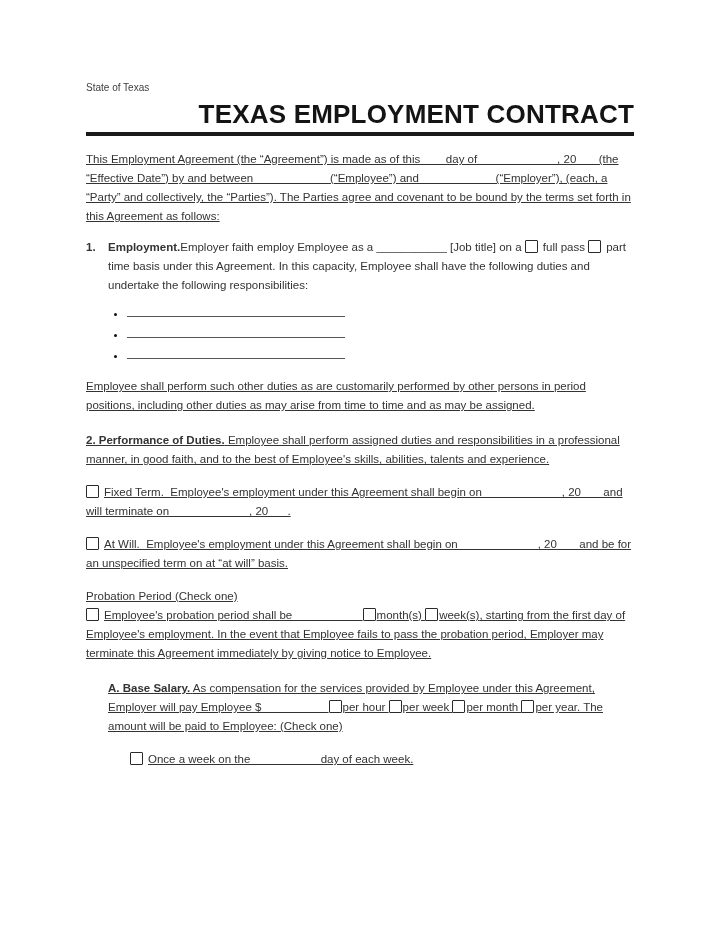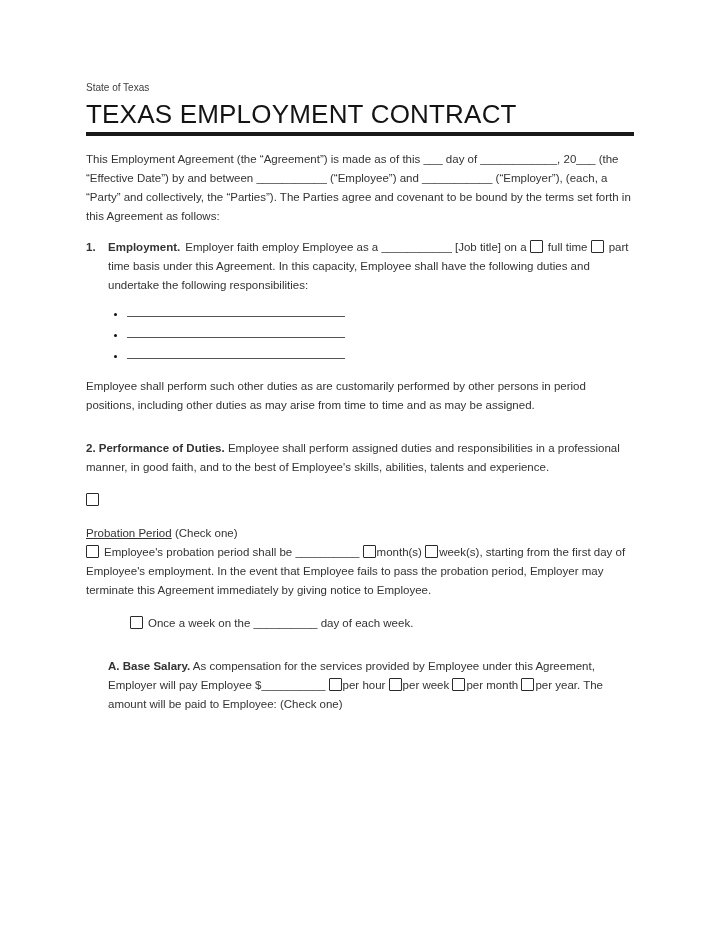--- a/index.html
+++ b/index.html
@@ -14,35 +14,35 @@
     font-size: 11.5px;
     line-height: 19px;
     color: #333333;
     overflow: hidden;
   }
   .state-label { font-size: 10px; line-height: 12px; color: #3d3d3d; }
   .doc-title {
     margin: 5px 0 0 0;
     font-size: 26px;
     line-height: 30px;
-    font-weight: 400;
-    text-align: left;
+    font-weight: 700;
+    text-align: right;
     color: #141414;
     letter-spacing: 0.2px;
   }
   .title-rule { margin-top: 3px; height: 4px; background: #1a1a1a; }
-  p { margin: 0; }
+  p { margin: 0; text-decoration: underline; }
   .para { margin-top: 12px; }
   .mt14 { margin-top: 14px; }
-  .mt16 { margin-top: 24px; }
+  .mt16 { margin-top: 16px; }
   .numsec { position: relative; margin-top: 12px; padding-left: 22px; }
   .numsec .num { position: absolute; left: 0; top: 0; font-weight: 700; }
   .b { font-weight: 700; }
   .u { text-decoration: underline; margin-top: 30px; }
-  .gap-after { margin-right: 5px; }
+  .gap-after { }
   .cb {
     display: inline-block;
     width: 11px;
     height: 11px;
     border: 1.6px solid #2a2a2a;
     border-radius: 1px;
     background: #ffffff;
     vertical-align: -1.5px;
     margin-right: 5px;
   }
@@ -72,58 +72,61 @@
 
 <div class="page">
 
   <div class="state-label">State of Texas</div>
   <h1 class="doc-title">TEXAS EMPLOYMENT CONTRACT</h1>
   <div class="title-rule"></div>
 
   <p class="para mt14">This Employment Agreement (the “Agreement”) is made as of this ___ day of ____________, 20___ (the “Effective Date”) by and between ___________ (“Employee”) and ___________ (“Employer”), (each, a “Party” and collectively, the “Parties”). The Parties agree and covenant to be bound by the terms set forth in this Agreement as follows:</p>
 
   <div class="numsec">
-    <span class="num">1.</span><span class="b gap-after">Employment.</span><span>Employer faith employ Employee as a ___________ [Job title] on a </span><span class="cb"></span><span>full time </span><span class="cb"></span><span>part time basis under this Agreement. In this capacity, Employee shall have the following duties and undertake the following responsibilities:</span>
+    <span class="num">1.</span><span class="b gap-after">Employment.</span><span>Employer faith employ Employee as a ___________ [Job title] on a </span><span class="cb"></span><span>full pass </span><span class="cb"></span><span>part time basis under this Agreement. In this capacity, Employee shall have the following duties and undertake the following responsibilities:</span>
   </div>
 
   <ul class="duties">
     <li><span class="blank-line"></span></li>
     <li><span class="blank-line"></span></li>
     <li><span class="blank-line"></span></li>
   </ul>
 
   <p class="para">Employee shall perform such other duties as are customarily performed by other persons in period positions, including other duties as may arise from time to time and as may be assigned.</p>
 
   <p class="para mt16">
     <span class="b">2. Performance of Duties.</span>
     <span>Employee shall perform assigned duties and responsibilities in a professional manner, in good faith, and to the best of Employee's skills, abilities, talents and experience.</span>
   </p>
 
 
   <p class="para mt14">
-    <span class="cb"></span>
+    <span class="cb"></span><span>Fixed Term.&nbsp; Employee's employment under this Agreement shall begin on ____________, 20___ and will terminate on ____________, 20___.</span>
   </p>
 
+  <p class="para mt14">
+    <span class="cb"></span><span>At Will.&nbsp; Employee's employment under this Agreement shall begin on ____________, 20___ and be for an unspecified term on at “at will” basis.</span>
+  </p>
 
   <p class="para mt14">
     <span class="u">Probation Period</span>
     <span>(Check one)</span>
   </p>
   <p>
     <span class="cb"></span><span>Employee's probation period shall be __________ </span><span class="cb tight"></span><span>month(s) </span><span class="cb tight"></span><span>week(s)</span><span>, starting from the first day of Employee's employment. In the event that Employee fails to pass the probation period, Employer may terminate this Agreement immediately by giving notice to Employee.</span>
   </p>
 
 
-  <p class="para mt14 indent2">
-    <span class="cb"></span><span>Once a week on the __________ day of each week.</span>
-  </p>
-
   <p class="para mt16 indent1">
     <span class="b">A. Base Salary.</span>
     <span>As compensation for the services provided by Employee under this Agreement, Employer will pay Employee $__________ </span><span class="cb tight"></span><span>per hour </span><span class="cb tight"></span><span>per week </span><span class="cb tight"></span><span>per month </span><span class="cb tight"></span><span>per year. The amount will be paid to Employee: (Check one)</span>
+  </p>
+
+  <p class="para mt14 indent2">
+    <span class="cb"></span><span>Once a week on the __________ day of each week.</span>
   </p>
 
   <div class="logo">
     <div class="logo-bar"></div>
     <div class="logo-square">L</div>
   </div>
 
 </div>
 
 </body></html>

